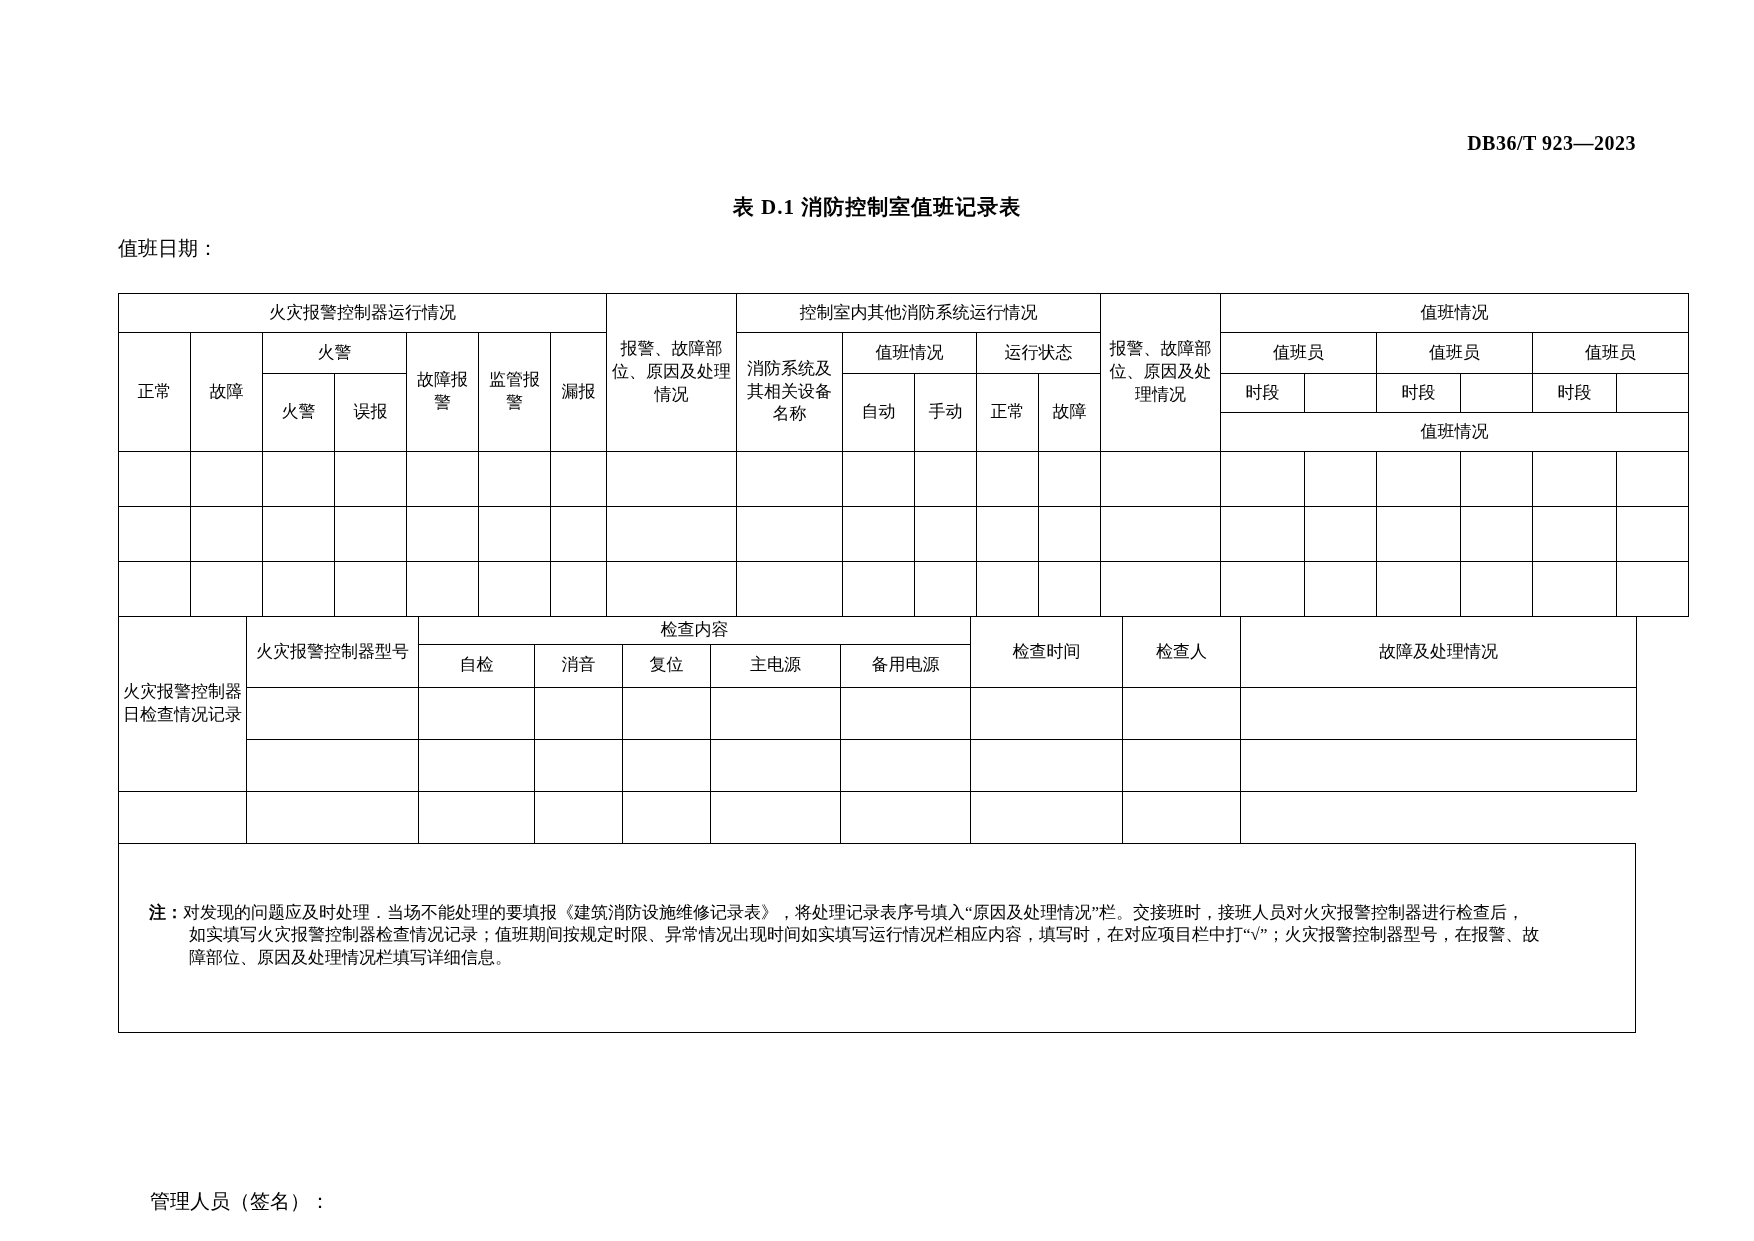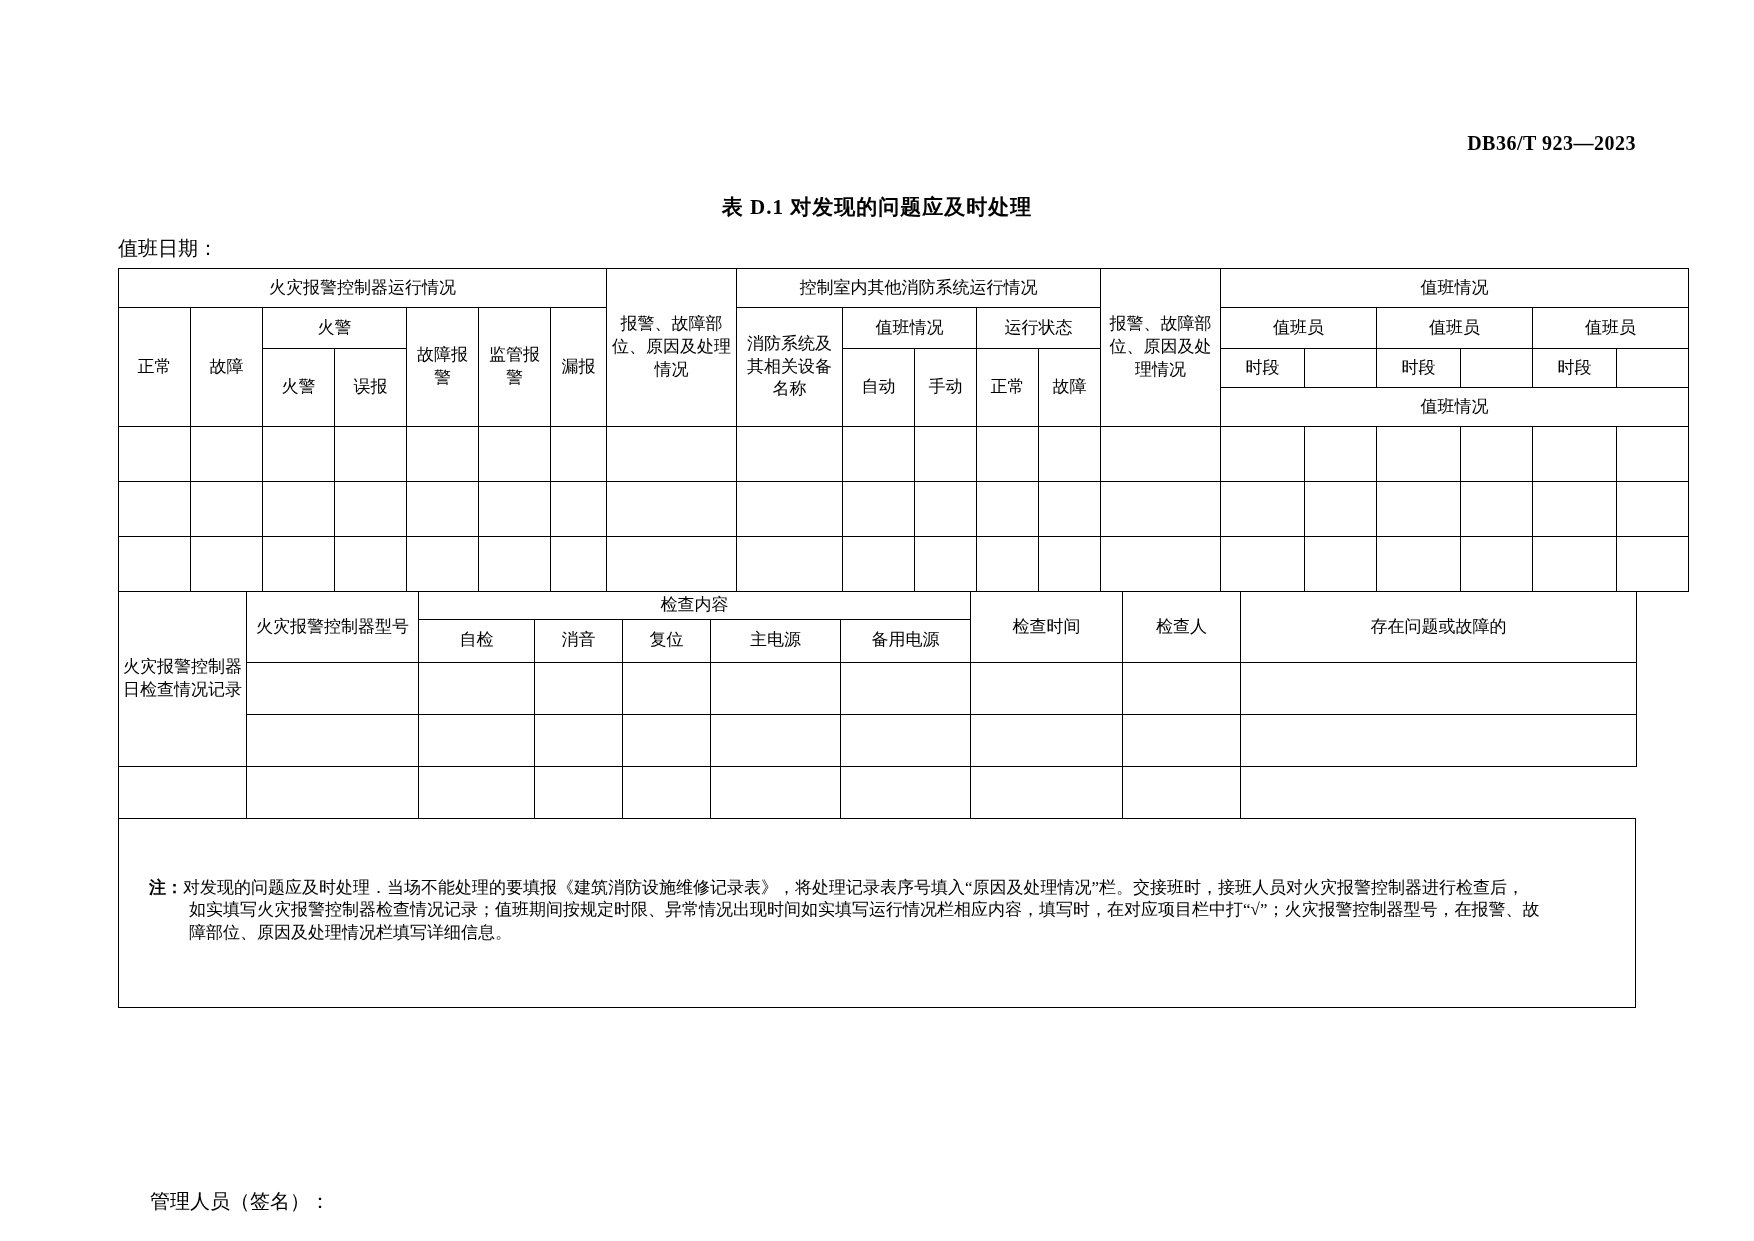--- a/index.html
+++ b/index.html
@@ -49,20 +49,21 @@
   .table-wrap {
     position: absolute;
     top: 268px;
     left: 118px;
     width: 1518px;
   }
   table.main {
     border-collapse: collapse;
     width: 1518px;
     table-layout: fixed;
+    margin-top: 25px;
   }
   table.main td {
     border: 1px solid #000000;
     text-align: center;
     vertical-align: middle;
     font-size: 17px;
     line-height: 1.35;
     padding: 2px 2px;
   }
   .h-group { font-size: 17px; }
@@ -96,21 +97,21 @@
   }
   .two-line { line-height: 1.3; }
 </style>
 </head>
 <body>
 
 <div class="page">
 
   <div class="std-code">DB36/T 923—2023</div>
 
-  <div class="doc-title">表 D.1  对发现的问题应及时处理</div>
+  <div class="doc-title">表 D.1  消防控制室值班记录表</div>
 
   <div class="duty-date">值班日期：</div>
 
   <div class="table-wrap">
 
     <table class="main">
       <colgroup>
         <col style="width:72px">
         <col style="width:72px">
         <col style="width:72px">
@@ -263,21 +264,21 @@
         <col style="width:396px">
       </colgroup>
 
       <tbody>
           <tr>
         <td rowspan="4" class="vert-label">火灾报警控制器日检查情况记录</td>
         <td rowspan="2" class="two-line" style="height:36px">火灾报警控制器型号</td>
         <td colspan="5">检查内容</td>
         <td rowspan="2">检查时间</td>
         <td rowspan="2">检查人</td>
-        <td rowspan="2">存在问题或故障的</td>
+        <td rowspan="2">故障及处理情况</td>
       </tr>
       <tr>
         <td style="height:38px">自检</td>
         <td>消音</td>
         <td>复位</td>
         <td>主电源</td>
         <td>备用电源</td>
       </tr>
 
       <tr class="chk-blank">

